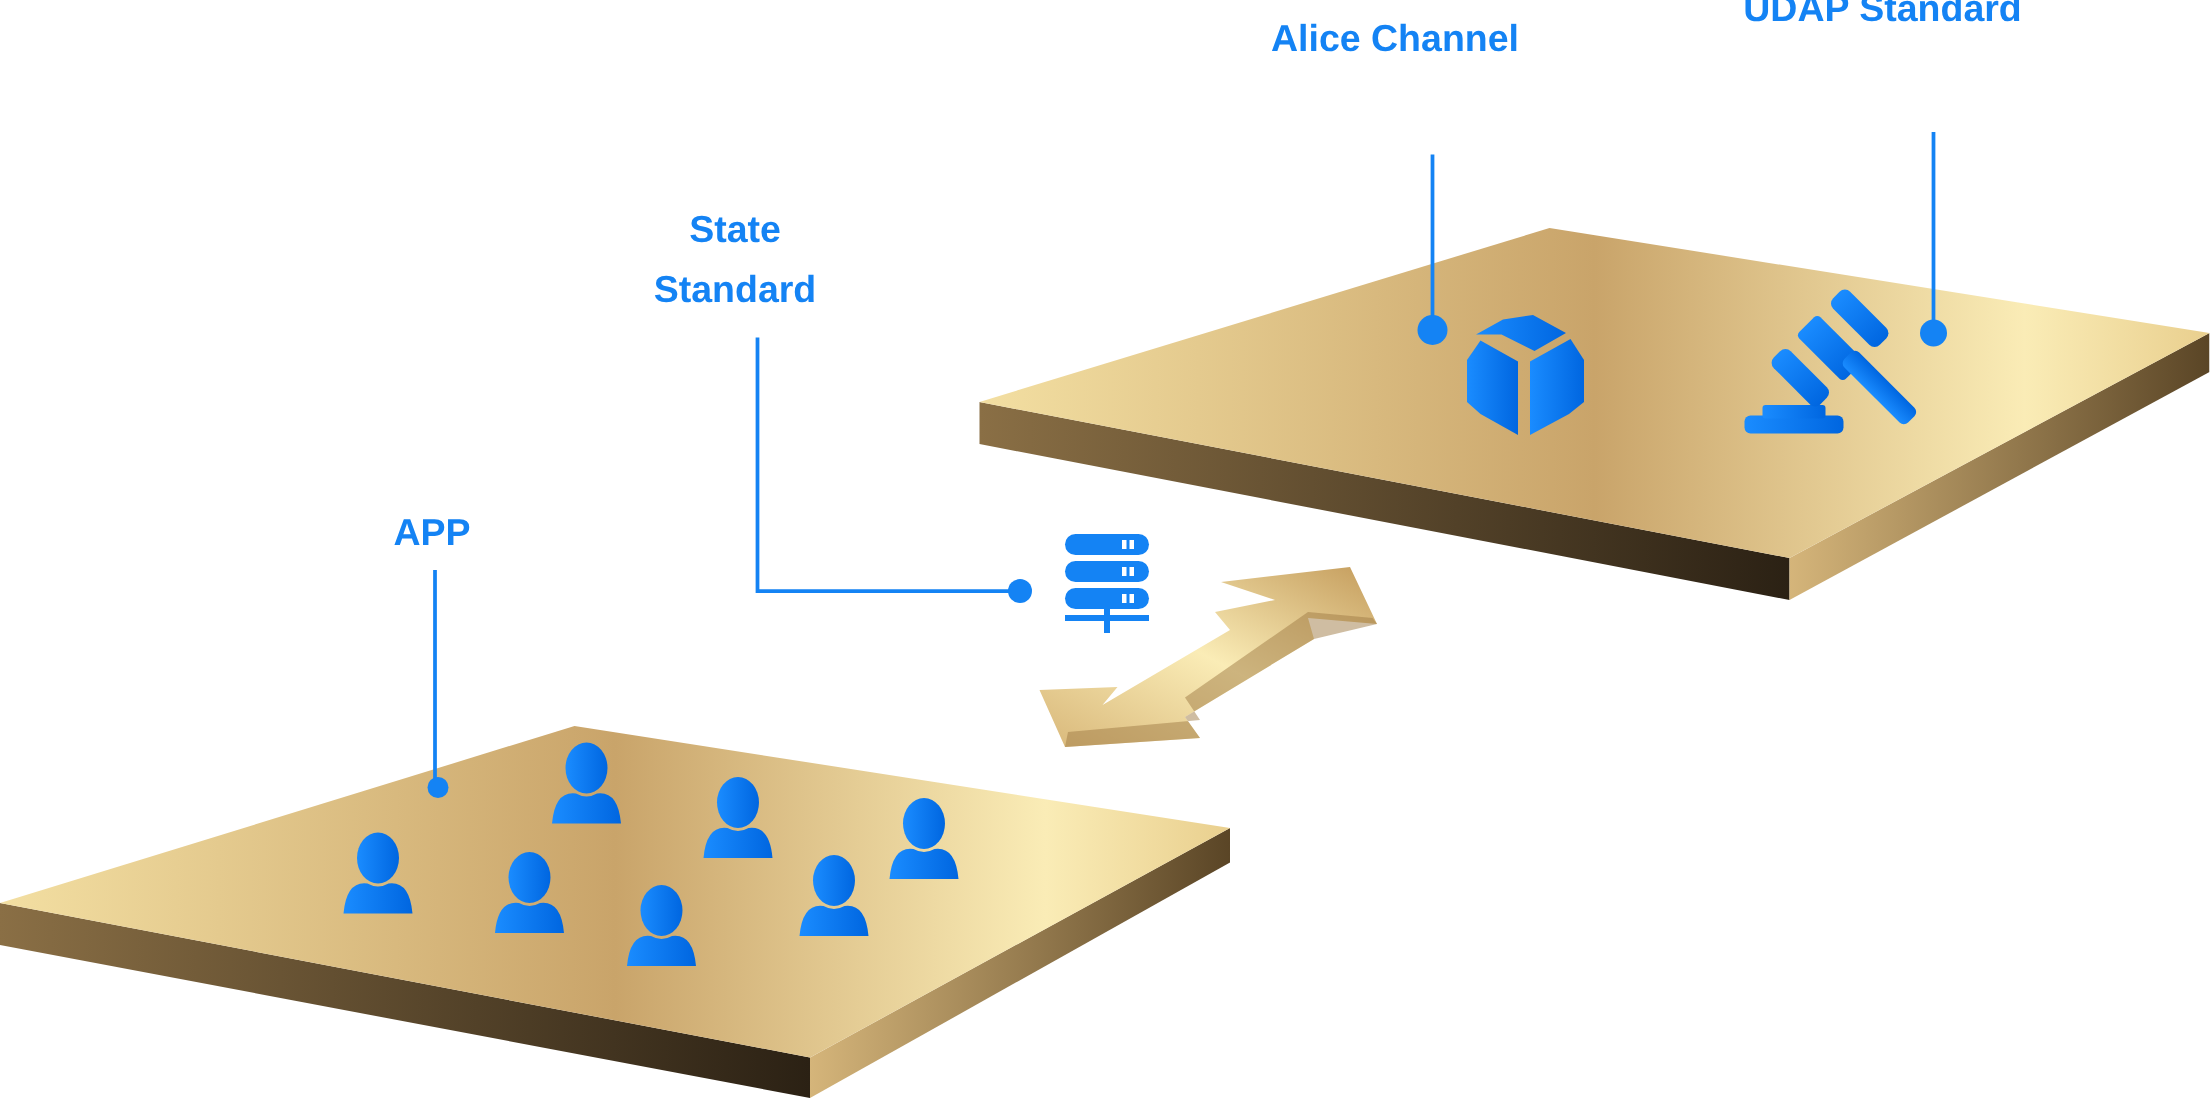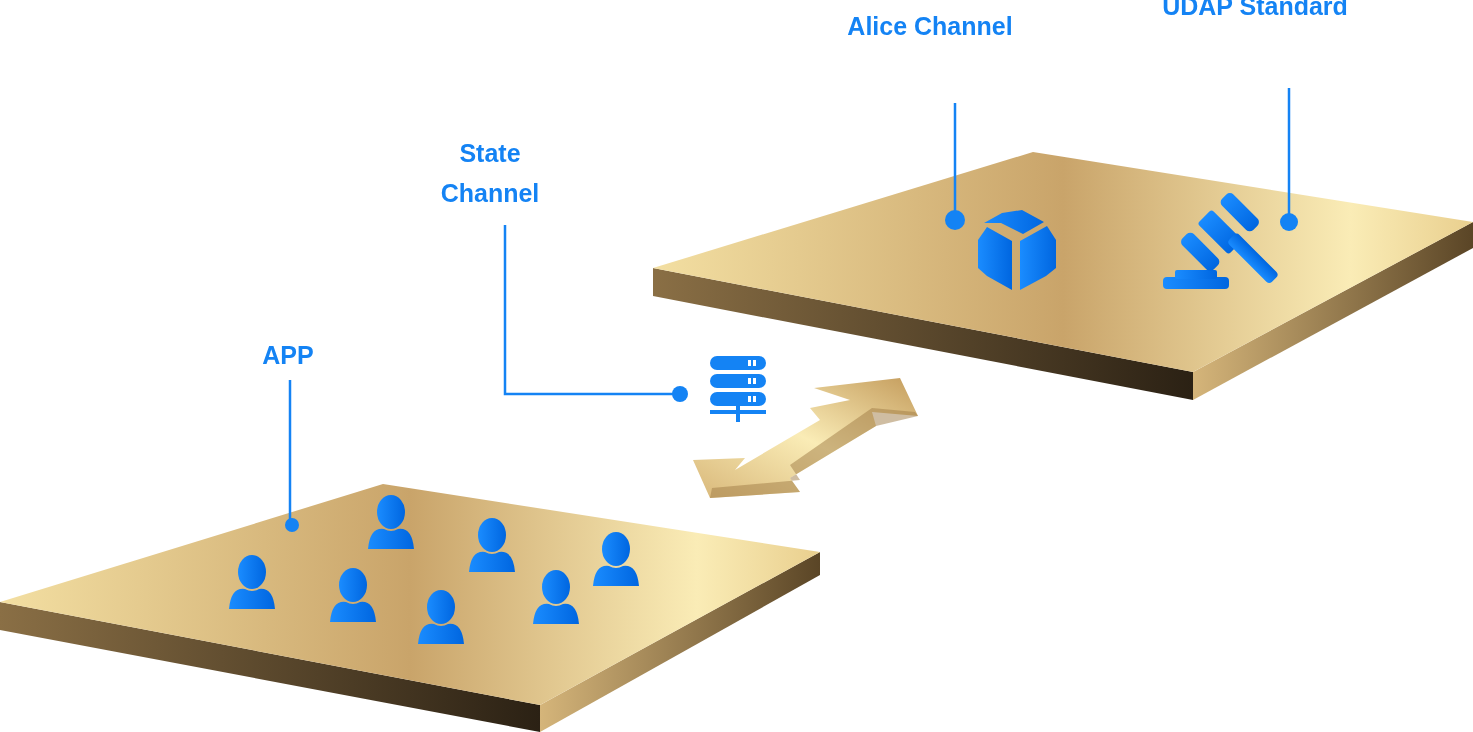--- a/index.html
+++ b/index.html
@@ -128,20 +128,20 @@
       <g>
         <ellipse cx="556" cy="587" rx="14" ry="17" fill="url(#blueG)"></ellipse>
         <path d="M533,624 Q535,602 549,604 Q556,608 563,604 Q577,602 579,624 Z" fill="url(#blueG)"></path>
       </g>
     </g>
 </svg>
 
 <div class="lbl" style="left:238px;top:335px;width:100px;">APP</div>
 <div class="lbl" style="left:420px;top:133px;width:140px;">
   <div>State</div>
-  <div>Channel</div>
+  <div>Standard</div>
 </div>
 <div class="lbl" style="left:820px;top:6px;width:220px;">
   <div>Alice Channel</div>
 </div>
 <div class="lbl" style="left:1150px;top:-14px;width:210px;">
   <div>UDAP Standard</div>
 </div>
 
 </body></html>

